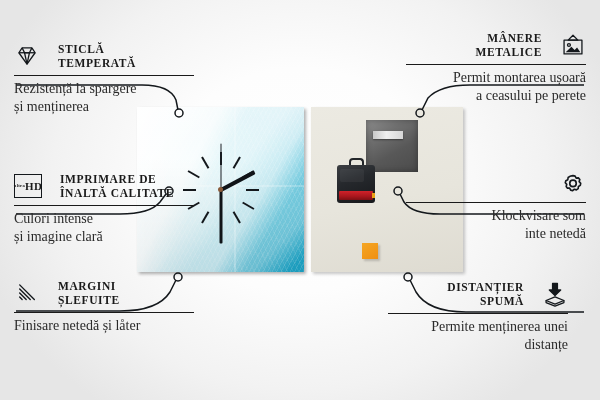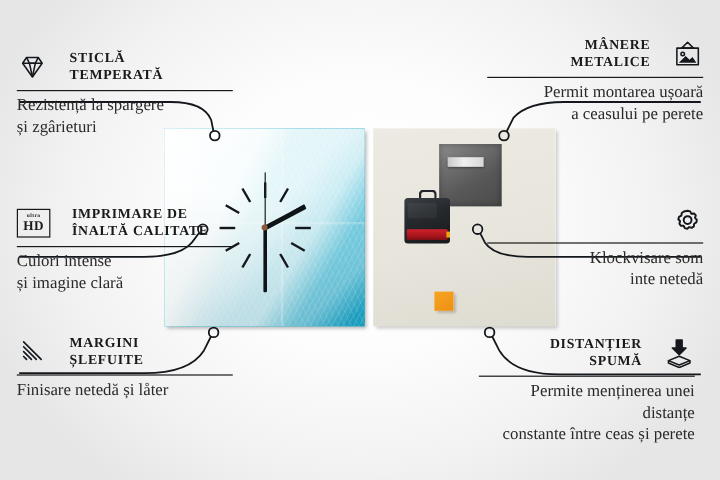--- a/index.html
+++ b/index.html
@@ -164,34 +164,34 @@
   .side-right .head { flex-direction:row; justify-content:flex-end; }
   .side-right .title { text-align:right; }
   .side-right .desc { text-align:right; }
 
   .ico { width:26px; height:26px; flex:0 0 26px; display:block; }
   .ico svg { width:100%; height:100%; display:block; }
 
   .hd-badge {
     width:28px; height:24px; flex:0 0 28px;
     border:1.6px solid #14181c;
-    display:flex; flex-direction:column;
+    display:flex; flex-direction:row;
     align-items:center; justify-content:center;
     line-height:1;
   }
   .hd-badge .u { font-size:4.6px; font-weight:bold; letter-spacing:0.3px; }
   .hd-badge .d { font-size:11px; font-weight:bold; letter-spacing:0.3px; margin-top:0.5px; }
 
   
   #c-sticla   { left:14px;  top:42px; }
   #c-hd       { left:14px;  top:172px; }
   #c-margini  { left:14px;  top:279px; }
   #c-manere   { left:406px; top:31px; }
   #c-mecanism { left:406px; top:172px; }
-  #c-spumа, #c-spuma { left:399px; top:280px; }
+  #c-spumа, #c-spuma { left:388px; top:280px; }
 
   
   #connectors {
     position:absolute; left:0; top:0;
     width:600px; height:400px;
     pointer-events:none;
   }
 </style>
 </head>
 <body>
@@ -274,21 +274,21 @@
       </svg>
     </span>
     <span class="title">
       <span>STICLĂ</span><br>
       <span>TEMPERATĂ</span>
     </span>
   </div>
   <div class="rule"></div>
   <div class="desc">
     <span>Rezistență la spargere</span><br>
-    <span>și zgârieturi</span>
+    <span>și menținerea</span>
   </div>
 </div>
 
 <div class="callout side-left" id="c-hd">
   <div class="head">
     <span class="hd-badge">
       <span class="u">ultra</span>
       <span class="d">HD</span>
     </span>
     <span class="title">
@@ -382,15 +382,14 @@
           <path d="M13,3 L19,3 L19,11 L23,11 L16,18 L9,11 L13,11 Z" fill="#14181c"></path>
           <path d="M16,19.5 L27,24 L16,28.5 L5,24 Z"></path>
           <path d="M5,24 L5,26.5 L16,31 L27,26.5 L27,24"></path>
         </g>
       </svg>
     </span>
   </div>
   <div class="rule"></div>
   <div class="desc">
     <span>Permite menținerea unei distanțe</span><br>
-    <span>constante între ceas și perete</span>
   </div>
 </div>
 
 </body></html>

